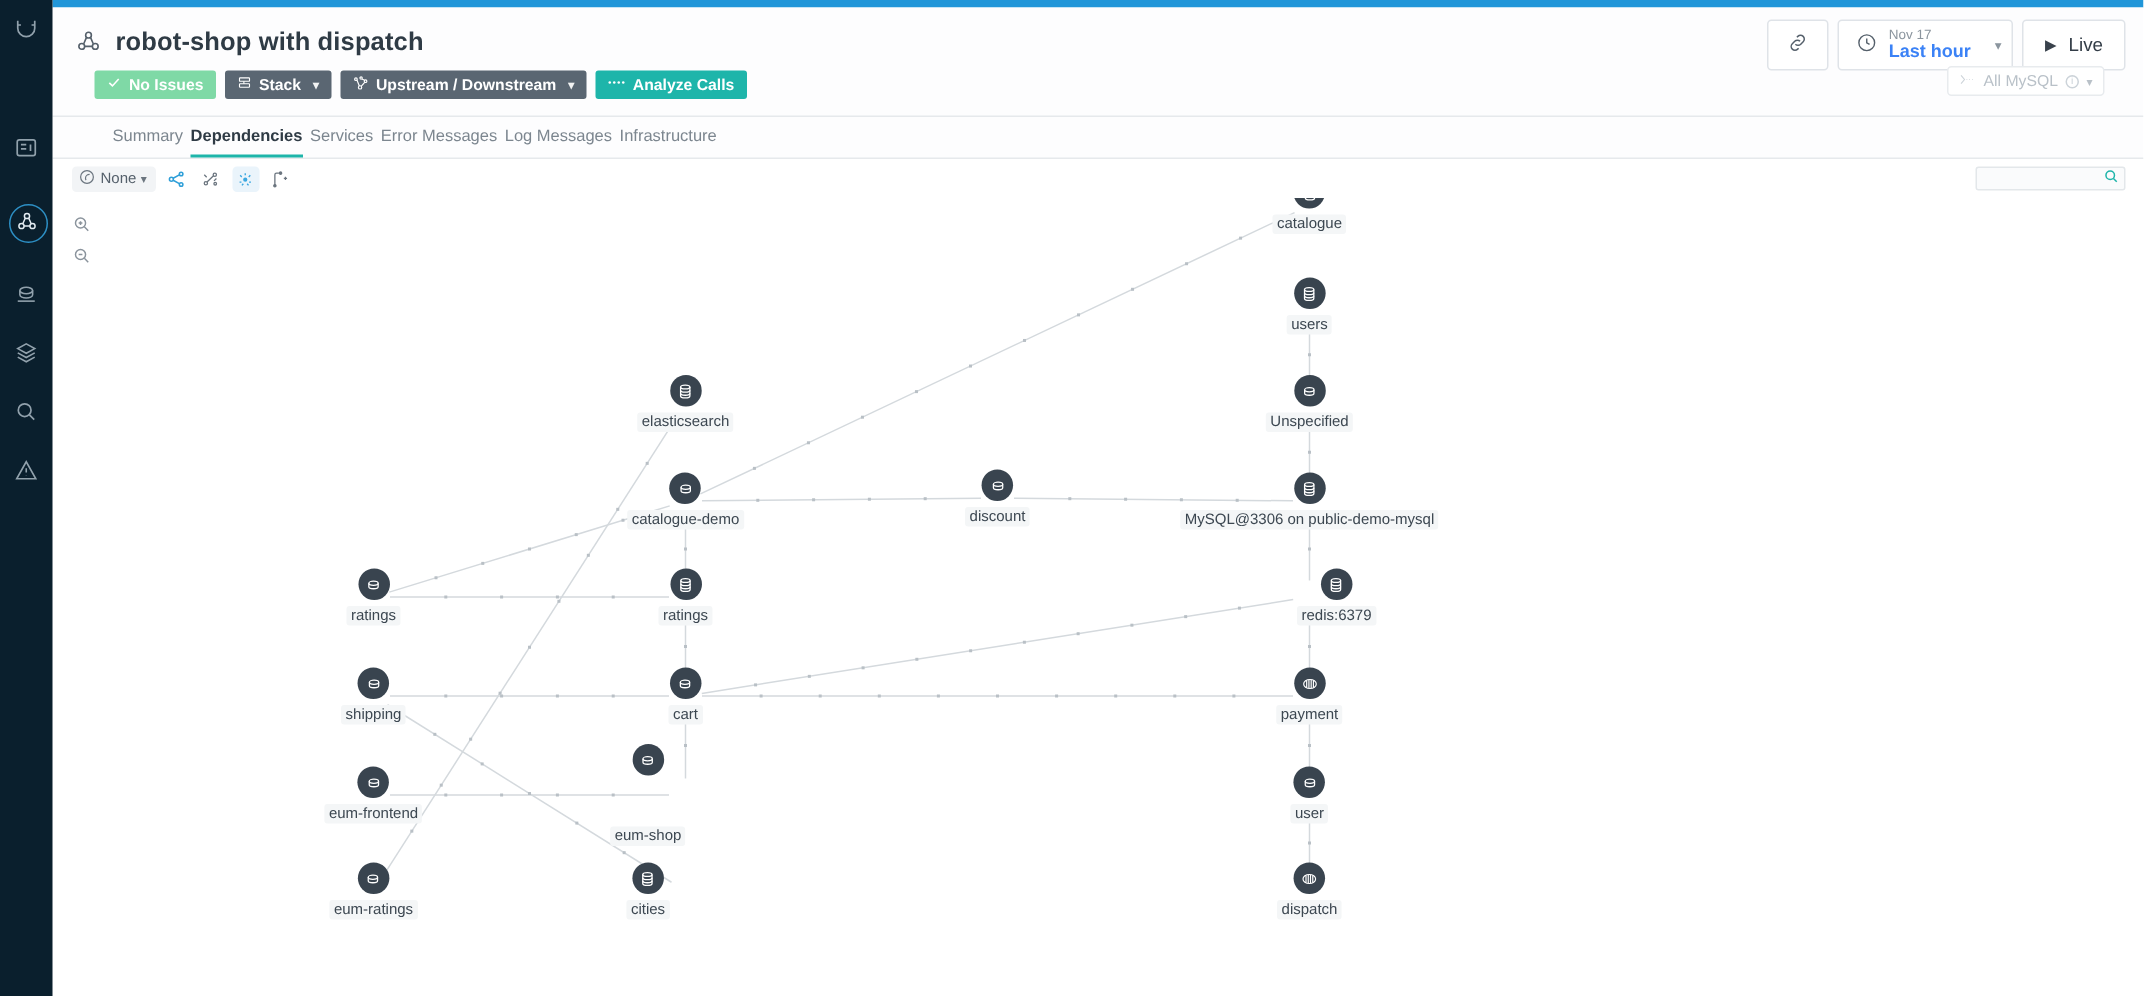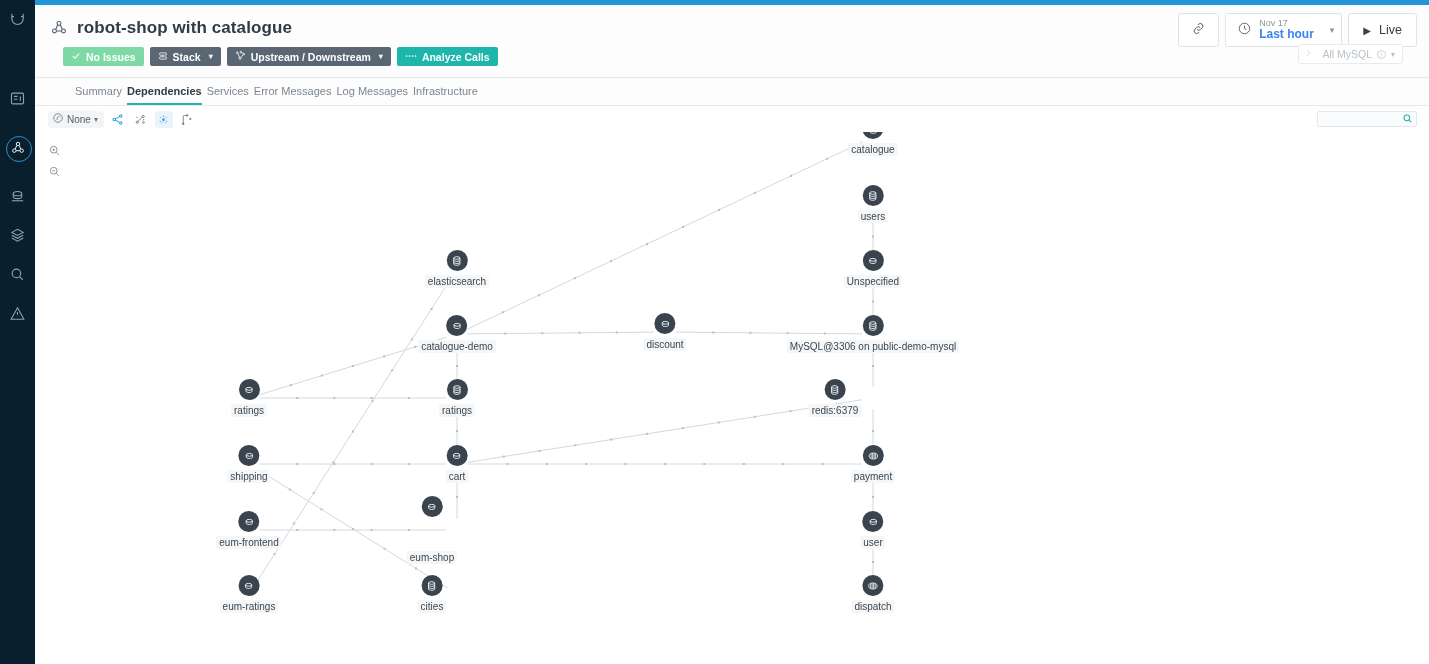--- a/index.html
+++ b/index.html
@@ -264,21 +264,21 @@
 
       <div id="title-row">
         <span id="title-icon">
           <svg width="20" height="20" viewBox="0 0 24 24" fill="none" stroke="#55606b" stroke-width="1.3">
             <circle cx="12" cy="6.5" r="2.3"></circle>
               <circle cx="6.6" cy="15.5" r="2.3"></circle>
               <circle cx="17.4" cy="15.5" r="2.3"></circle>
             <path d="M10.3 8.5 8.2 13.4M13.7 8.5l2.1 4.9M9 15.5h6"></path>
           </svg>
         </span>
-        <h1 id="page-title">robot-shop with catalogue</h1>
+        <h1 id="page-title">robot-shop with dispatch</h1>
       </div>
 
       <div id="header-right">
         <div class="hdr-btn" id="link-btn">
           <span>
             <svg width="15" height="15" viewBox="0 0 24 24" fill="none" stroke="#55606b" stroke-width="1.6">
               <path d="M9.5 13.5a4 4 0 0 0 5.7 0l2.6-2.6a4 4 0 1 0-5.7-5.7l-1 1"></path>
               <path d="M14.5 10.5a4 4 0 0 0-5.7 0l-2.6 2.6a4 4 0 1 0 5.7 5.7l1-1"></path>
             </svg>
           </span>
@@ -582,21 +582,21 @@
           <div class="node" style="left: 838px; top: 202px;">
             <div class="node-circle">
               <svg width="12" height="12" viewBox="0 0 24 24" fill="none" stroke="#ffffff" stroke-width="1.7">
                 <ellipse cx="12" cy="6" rx="6.2" ry="2.6"></ellipse>
                 <path d="M5.8 6v12c0 1.4 2.8 2.6 6.2 2.6s6.2-1.2 6.2-2.6V6"></path>
                 <path d="M5.8 10.2c0 1.4 2.8 2.6 6.2 2.6s6.2-1.2 6.2-2.6M5.8 14.4c0 1.4 2.8 2.6 6.2 2.6s6.2-1.2 6.2-2.6"></path>
               </svg>
             </div>
             <div class="node-label">MySQL@3306 on public-demo-mysql</div>
           </div>
-          <div class="node" style="left: 800px; top: 266px;">
+          <div class="node" style="left: 856px; top: 266px;">
             <div class="node-circle">
               <svg width="12" height="12" viewBox="0 0 24 24" fill="none" stroke="#ffffff" stroke-width="1.7">
                 <ellipse cx="12" cy="6" rx="6.2" ry="2.6"></ellipse>
                 <path d="M5.8 6v12c0 1.4 2.8 2.6 6.2 2.6s6.2-1.2 6.2-2.6V6"></path>
                 <path d="M5.8 10.2c0 1.4 2.8 2.6 6.2 2.6s6.2-1.2 6.2-2.6M5.8 14.4c0 1.4 2.8 2.6 6.2 2.6s6.2-1.2 6.2-2.6"></path>
               </svg>
             </div>
             <div class="node-label">redis:6379</div>
           </div>
           <div class="node" style="left: 838px; top: 332px;">

